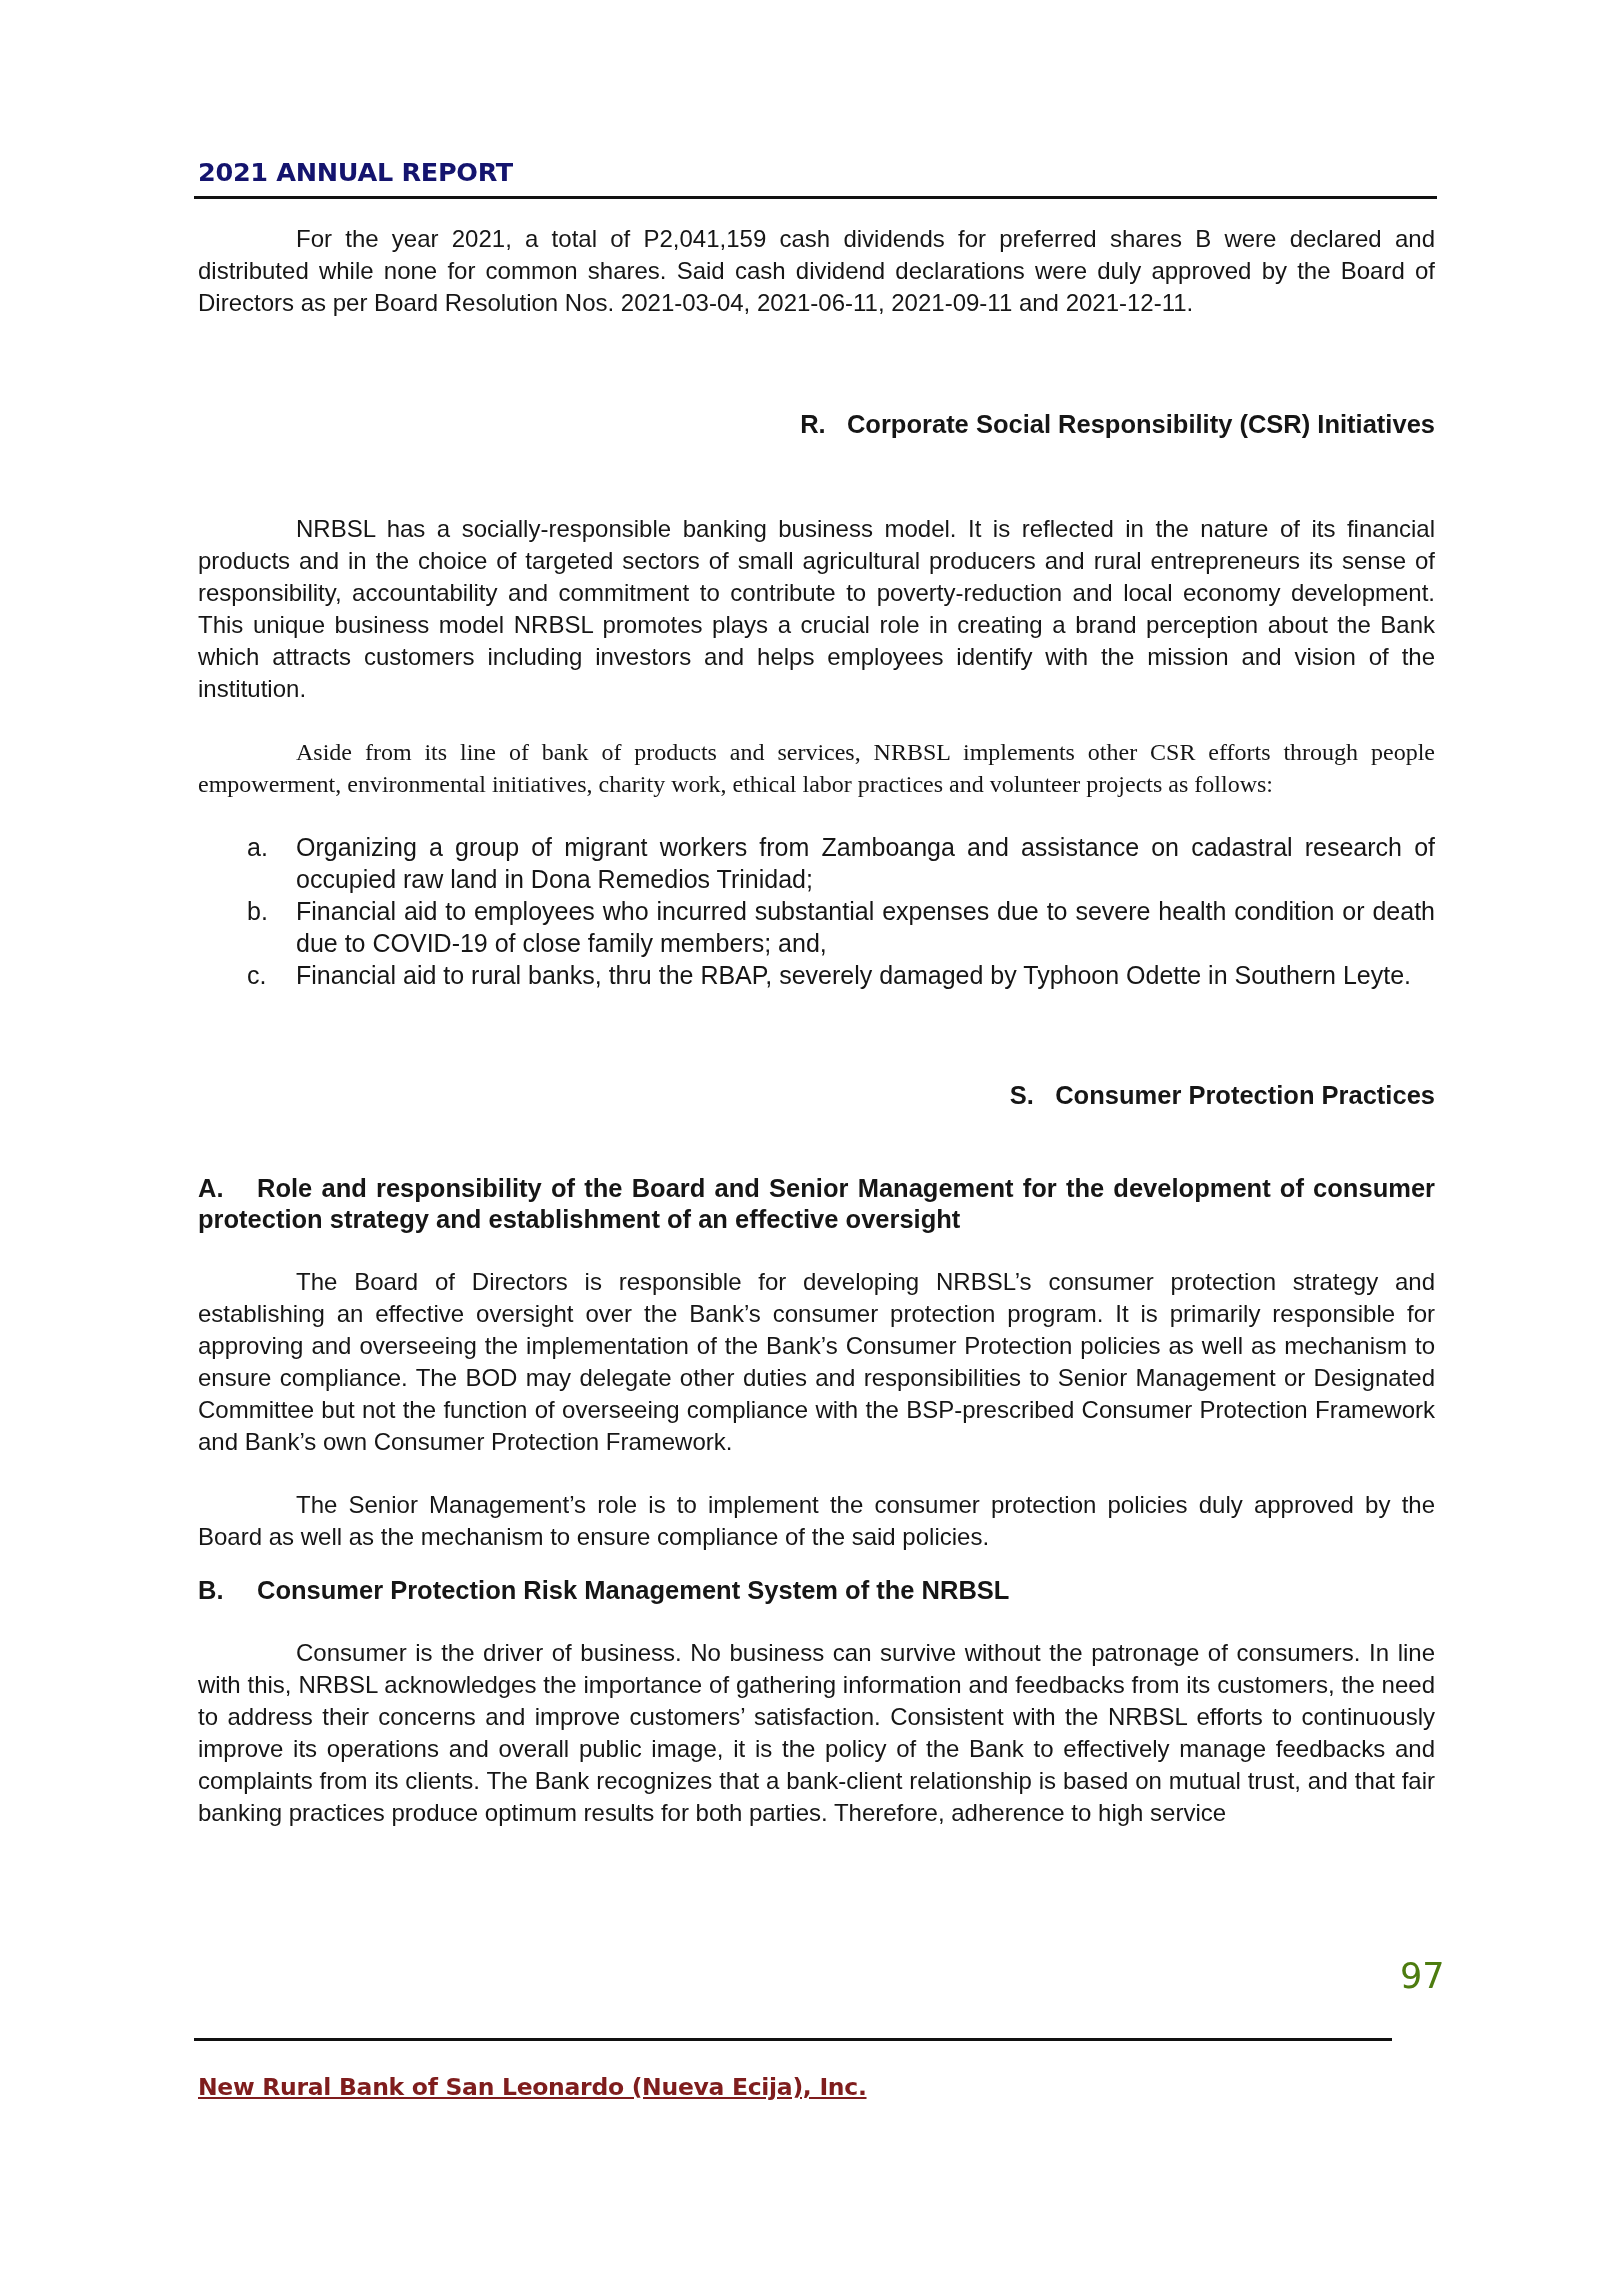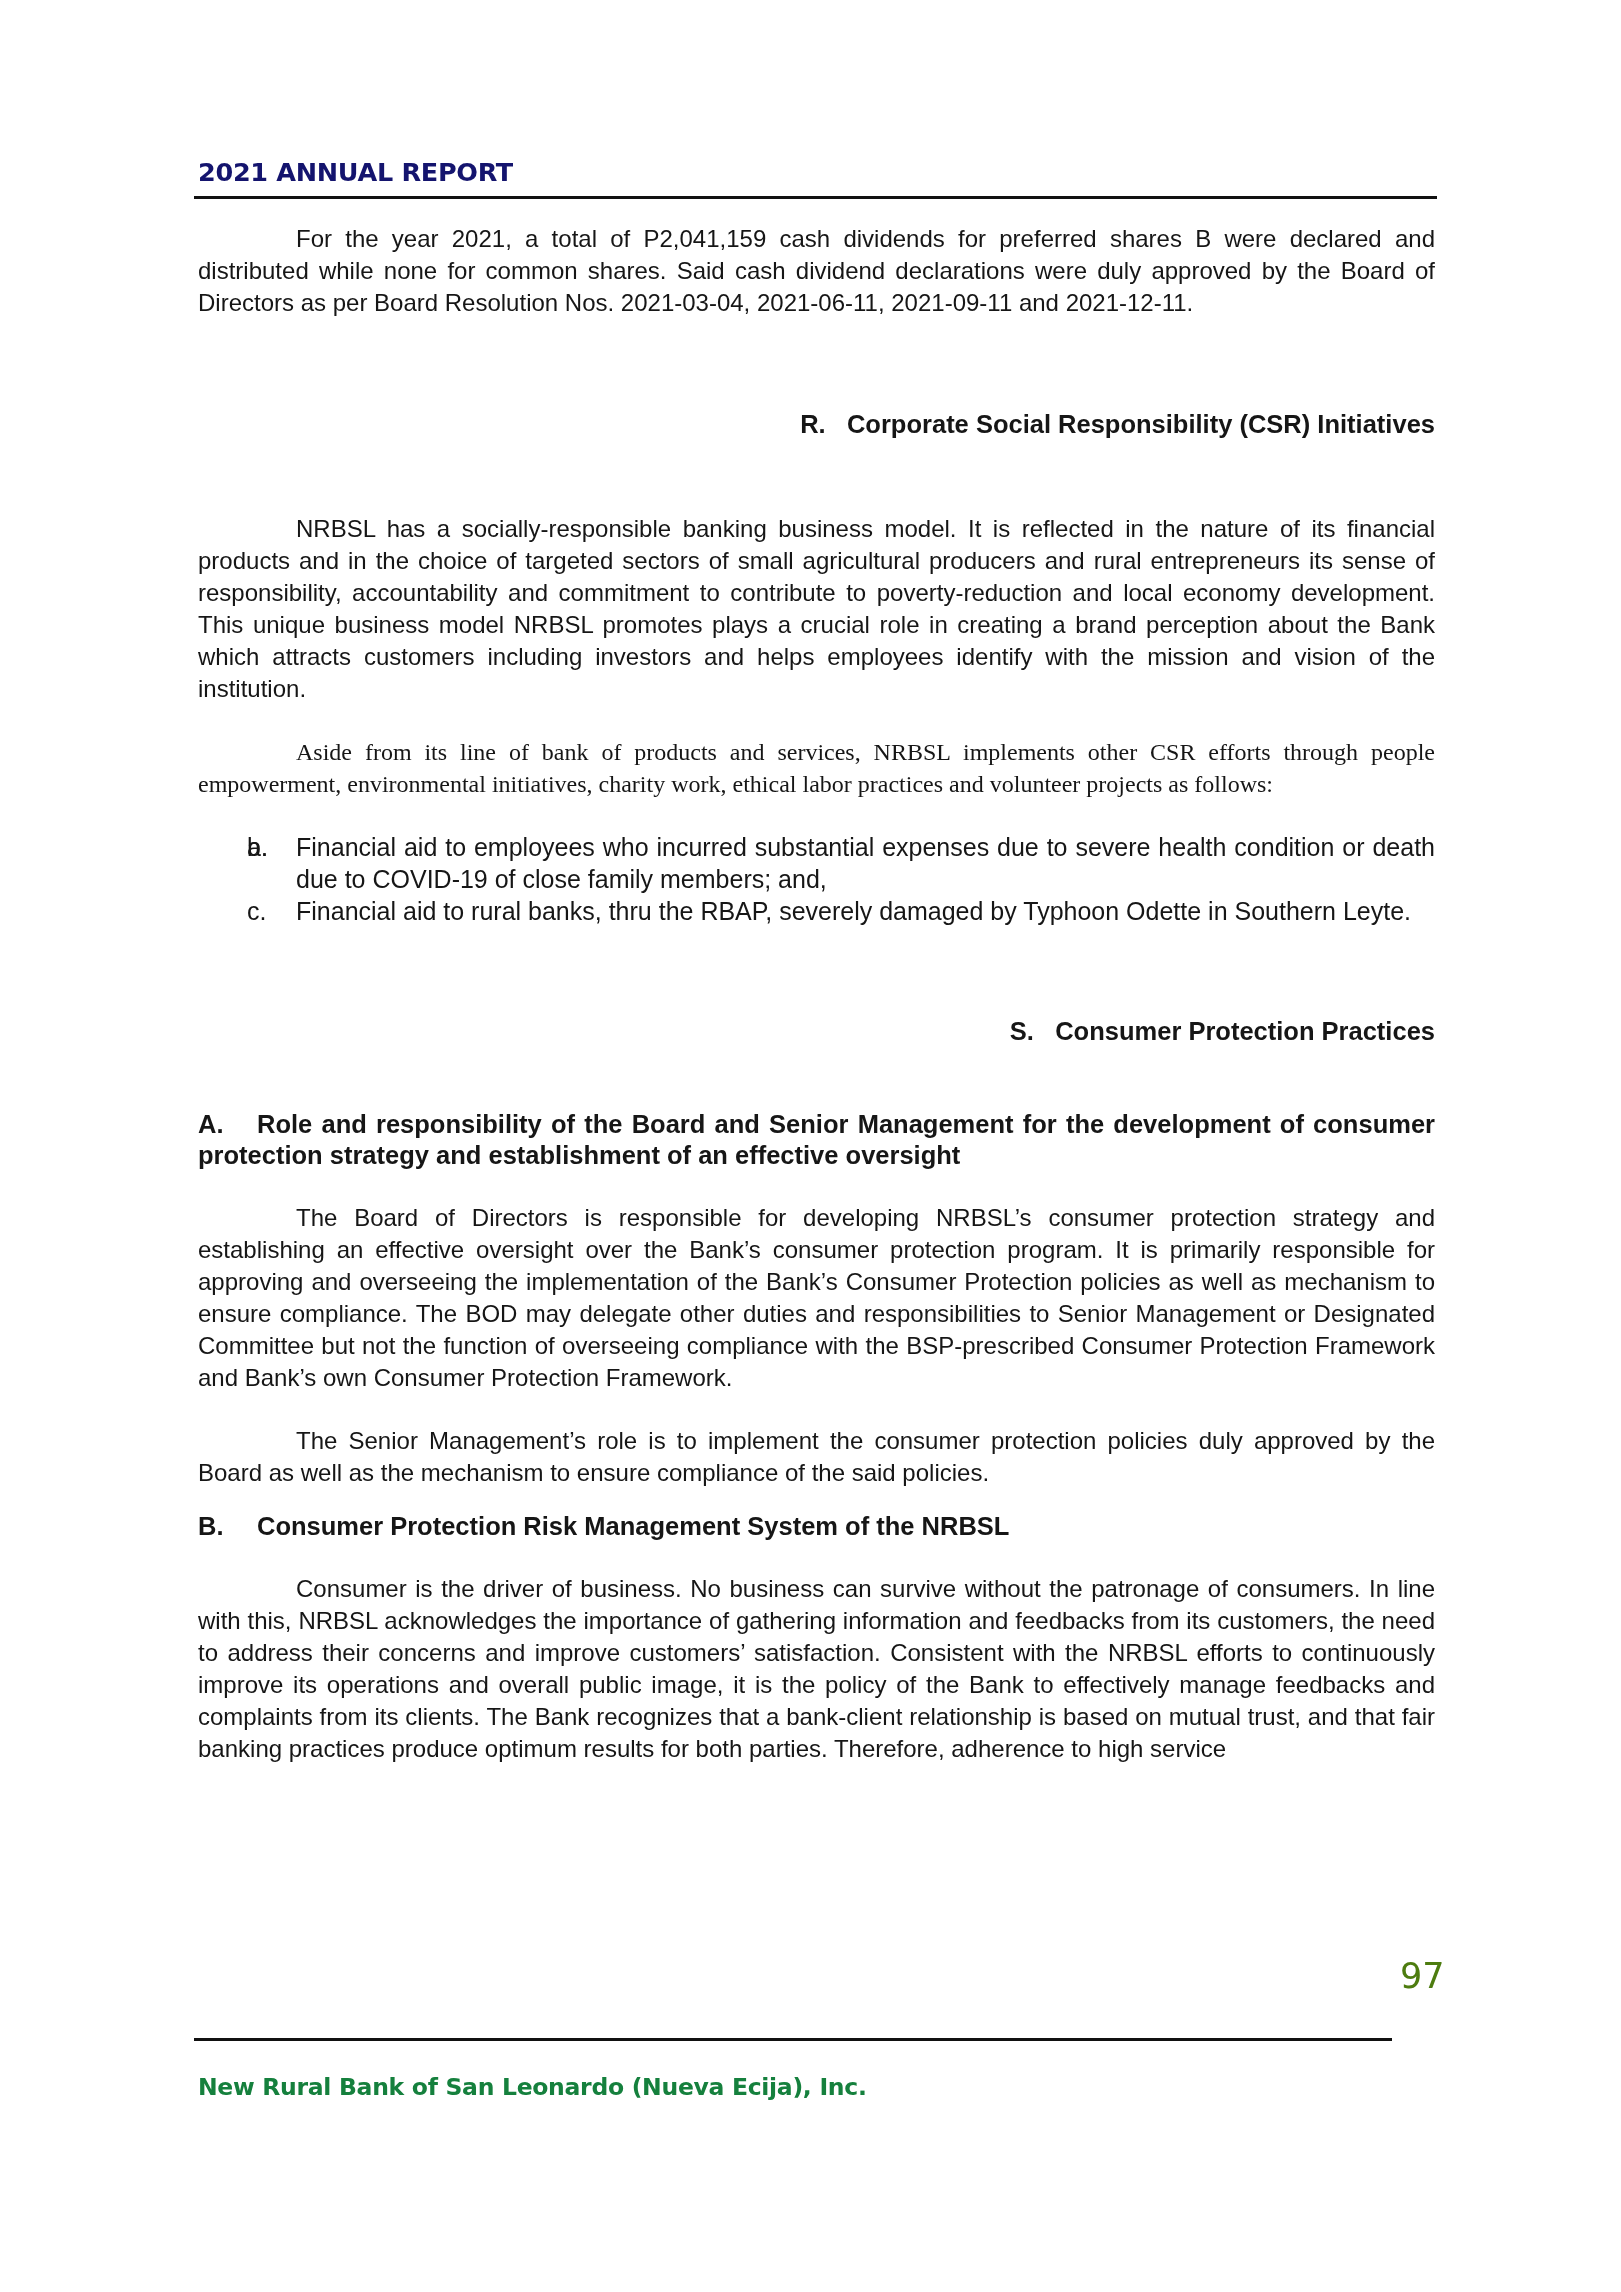--- a/index.html
+++ b/index.html
@@ -13,21 +13,21 @@
   .indent { text-indent: 98px; }
   .section-title { text-align: right; font-weight: bold; font-size: 25.5px; color: #161616; margin: 0; }
   .sub-title { font-weight: bold; font-size: 25.5px; line-height: 31px; color: #161616; text-align: justify; margin: 0; }
   .sub-title .letter { display: inline-block; width: 59px; }
   ol.csr-list { list-style: none; margin: 0; padding: 0; }
   ol.csr-list li { position: relative; padding-left: 98px; font-size: 25px; line-height: 32px;
                    text-align: justify; color: #161616; }
   ol.csr-list li .marker { position: absolute; left: 49px; top: 0; }
   .footer-rule { position: absolute; left: 194px; top: 2038px; width: 1198px; height: 2.9px; background: #111; }
   .footer-text { position: absolute; left: 198px; top: 2073px; font-family: "DejaVu Sans", sans-serif;
-                 font-weight: bold; font-size: 23.5px; color: #15803d; letter-spacing: -0.3px; }
+                 font-weight: bold; font-size: 23.5px; color: #7f1d1d; letter-spacing: -0.3px; text-decoration: underline; }
   .page-number { position: absolute; left: 1400px; top: 1956px; font-family: "DejaVu Sans", sans-serif;
                  font-size: 35px; color: #4d7c0f; }
 </style>
 </head>
 <body>
 
 <div>
   <div class="header-title">2021 ANNUAL REPORT</div>
   <div class="header-rule"></div>
 </div>
@@ -35,20 +35,21 @@
 <div class="content">
   <p class="indent">For the year 2021, a total of P2,041,159 cash dividends for preferred shares B were declared and distributed while none for common shares. Said cash dividend declarations were duly approved by the Board of Directors as per Board Resolution Nos. 2021-03-04, 2021-06-11, 2021-09-11 and 2021-12-11.</p>
 
   <div style="margin-top:91px;">
     <h2 class="section-title" style="white-space:pre;">R.   Corporate Social Responsibility (CSR) Initiatives</h2>
     <p class="indent" style="margin-top:74px;">NRBSL has a socially-responsible banking business model. It is reflected in the nature of its financial products and in the choice of targeted sectors of small agricultural producers and rural entrepreneurs its sense of responsibility, accountability and commitment to contribute to poverty-reduction and local economy development. This unique business model NRBSL promotes plays a crucial role in creating a brand perception about the Bank which attracts customers including investors and helps employees identify with the mission and vision of the institution.</p>
     <p class="indent" style="margin-top:31px;font-family:Liberation Serif, serif;">Aside from its line of bank of products  and services, NRBSL implements other CSR efforts through people empowerment, environmental initiatives, charity work, ethical labor practices and volunteer projects as follows:</p>
     <ol class="csr-list" style="margin-top:31px;">
       <li>
         <span class="marker">a.</span>
+        <span>Organizing a group of migrant workers from Zamboanga and assistance on cadastral research of occupied raw land in Dona Remedios Trinidad;</span>
       </li>
       <li>
         <span class="marker">b.</span>
         <span>Financial aid to employees who incurred substantial expenses due to severe health condition or death due to COVID-19 of close family members; and,</span>
       </li>
       <li>
         <span class="marker">c.</span>
         <span>Financial aid to rural banks, thru the RBAP, severely damaged by Typhoon Odette in Southern Leyte.</span>
       </li>
     </ol>

